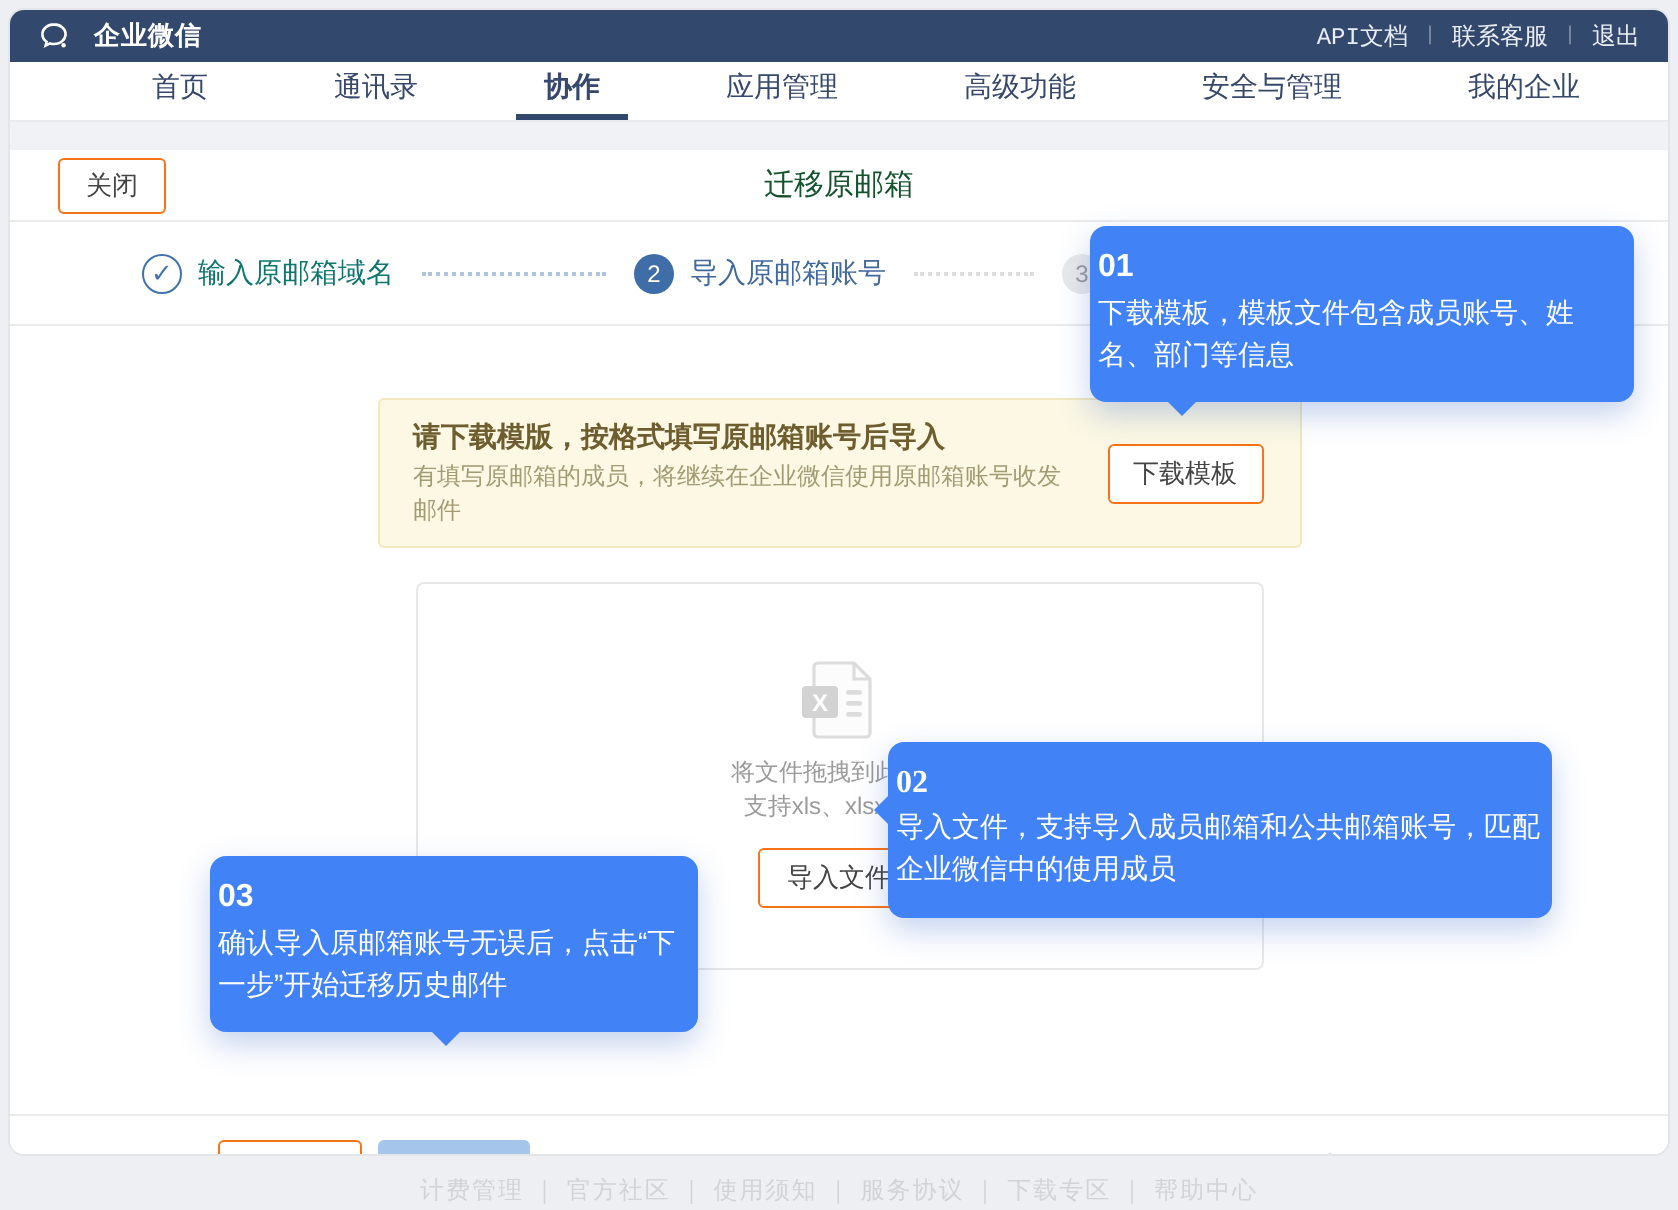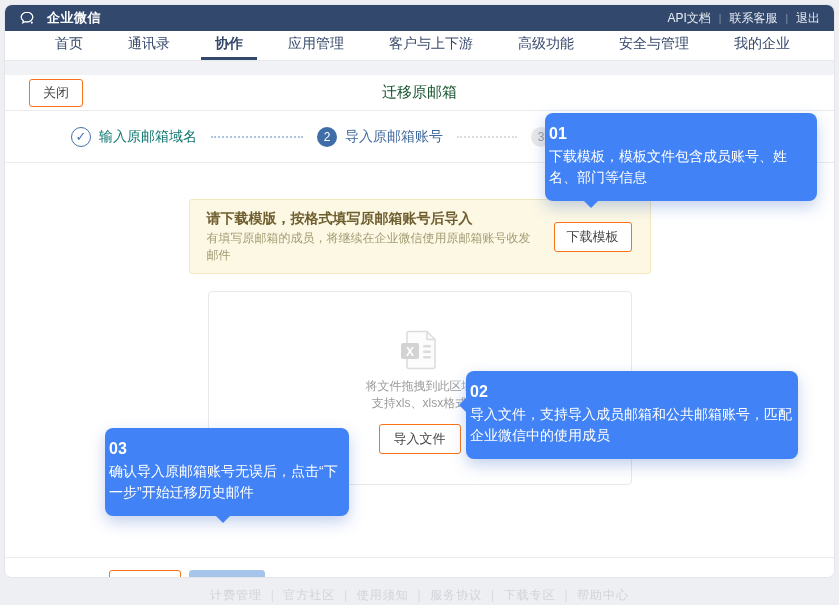--- a/index.html
+++ b/index.html
@@ -18,28 +18,28 @@
     overflow:hidden;
   }
 
   
   .topbar {
     height:26px; background:#33486d; color:#fff;
     display:flex; align-items:center; justify-content:space-between;
     padding:0 14px; font-size:12px;
   }
   .brand { display:flex; align-items:center; gap:12px; font-size:13px; font-weight:bold; letter-spacing:.5px; }
-  .topbar-links { display:flex; align-items:center; gap:8px; }
+  .topbar-links { display:flex; align-items:center; gap:8px;font-family:Liberation Mono, monospace; }
   .topbar-links a { color:#e9edf4; text-decoration:none; cursor:pointer; }
   .topbar-sep { color:rgba(255,255,255,.4); font-size:10px; }
 
   
   .nav {
     height:30px; display:flex; align-items:stretch; justify-content:space-between;
-    padding:0 30px 0 36px; border-bottom:1px solid #e9eaec; background:#fff;
+    padding:0 30px 0 57px; border-bottom:1px solid #e9eaec; background:#fff;
   }
   .nav-item {
     display:flex; align-items:center; padding:0 14px; font-size:14px;
     color:#36486b; cursor:pointer; border-bottom:3px solid transparent;
   }
   .nav-item.active { border-bottom-color:#33486d; font-weight:bold; }
 
   .gap-band { height:14px; background:#f1f2f5; }
 
   
@@ -118,21 +118,21 @@
   .tip {
     position:absolute; z-index:20; background:#4182f6; color:#fff;
     border-radius:8px; padding:10px 4px 13px;
     box-shadow:0 6px 16px rgba(40,90,190,.28);
   }
   .tip-num { font-size:16px; font-weight:bold; line-height:22px; }
   .tip-text { font-size:14px; line-height:21px; margin-top:1px; }
   .tip .arrow { position:absolute; width:0; height:0; }
   .tip-01 { left:545px; top:113px; width:272px; }
   .tip-01 .arrow { bottom:-7px; left:38px; border-left:8px solid transparent; border-right:8px solid transparent; border-top:8px solid #4182f6; }
-  .tip-02 { left:466px; top:371px; width:332px; }
+  .tip-02 { left:444px; top:371px; width:332px;font-family:Liberation Serif, serif; }
   .tip-02 .arrow { left:-7px; top:26px; border-top:8px solid transparent; border-bottom:8px solid transparent; border-right:8px solid #4182f6; }
   .tip-03 { left:105px; top:428px; width:244px; }
   .tip-03 .arrow { bottom:-7px; left:110px; border-left:8px solid transparent; border-right:8px solid transparent; border-top:8px solid #4182f6; }
 
   
   .page-footer {
     position:absolute; left:0; top:587px; width:839px; text-align:center;
     font-size:12px; color:#b9bdc4; opacity:.55; letter-spacing:1px; white-space:nowrap;
   }
 
@@ -161,21 +161,20 @@
         <span class="topbar-sep">|</span>
         <a>退出</a>
       </div>
     </div>
 
     <div class="nav">
       <div class="nav-item">首页</div>
       <div class="nav-item">通讯录</div>
       <div class="nav-item active">协作</div>
       <div class="nav-item">应用管理</div>
-      <div class="nav-item">客户与上下游</div>
       <div class="nav-item">高级功能</div>
       <div class="nav-item">安全与管理</div>
       <div class="nav-item">我的企业</div>
     </div>
 
     <div class="gap-band"></div>
 
     <div class="title-row">
       <button class="btn close-btn">关闭</button>
       <div class="page-title">迁移原邮箱</div>

